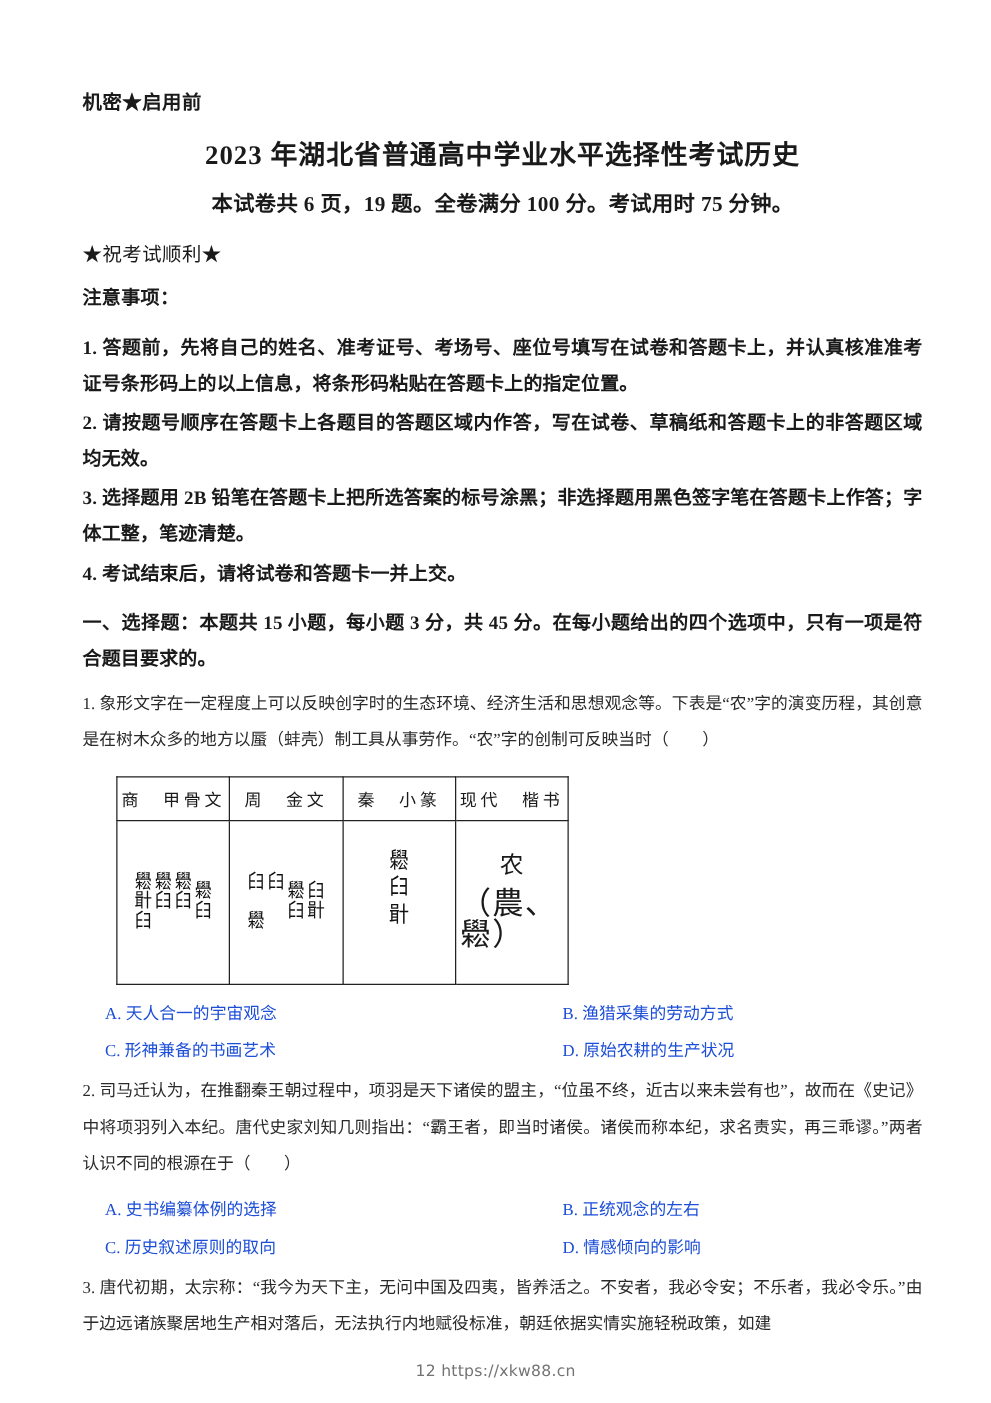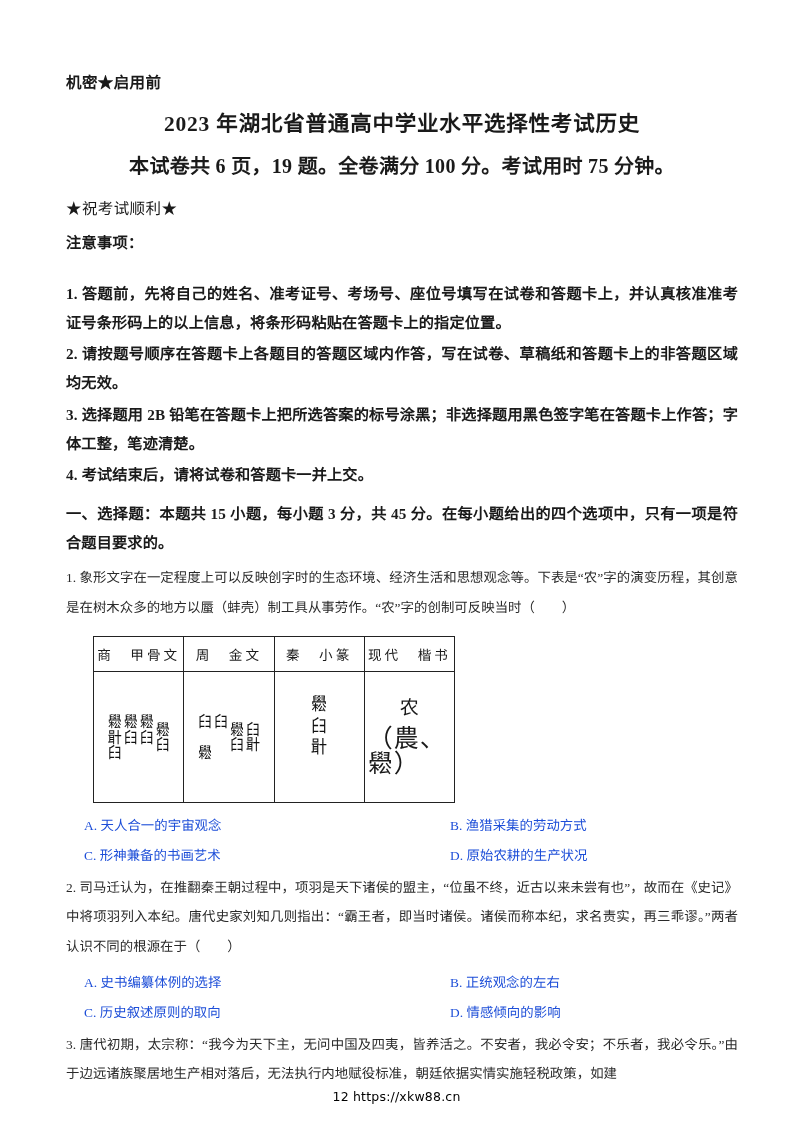--- a/index.html
+++ b/index.html
@@ -36,39 +36,39 @@
   .exam-title {
     text-align: center;
     font-size: 21.5px;
     font-weight: bold;
     letter-spacing: .8px;
     line-height: 1.35;
     margin: 0 0 13px 0;
   }
   .exam-subtitle {
     text-align: center;
-    font-size: 20px;
+    font-size: 17px;
     font-weight: bold;
     letter-spacing: .3px;
     line-height: 1.4;
     margin: 0 0 17px 0;
   }
   .wish-line {
     font-size: 15.5px;
     font-weight: normal;
     letter-spacing: .4px;
     line-height: 1.5;
     margin: 0 0 12px 0;
   }
   .notice-heading {
     font-size: 15.2px;
     font-weight: bold;
     letter-spacing: .3px;
     line-height: 1.5;
-    margin: 0 0 24px 0;
+    margin: 0 0 13px 0;
   }
   .notice-item {
     font-size: 15.2px;
     font-weight: bold;
     letter-spacing: .15px;
     line-height: 1.92;
     margin: 0 0 2px 0;
     text-align: justify;
     text-justify: inter-ideograph;
   }
@@ -187,21 +187,21 @@
 
   
   .page-footer {
     position: absolute;
     left: 0;
     bottom: 18px;
     width: 793px;
     text-align: center;
     font-family: "DejaVu Sans", sans-serif;
     font-size: 12.5px;
-    color: #000000;
+    color: #737373;
     letter-spacing: .2px;
   }
 </style>
 </head>
 <body>
 
 <div class="page">
 
   <div class="secrecy-line">机密★启用前</div>
 

